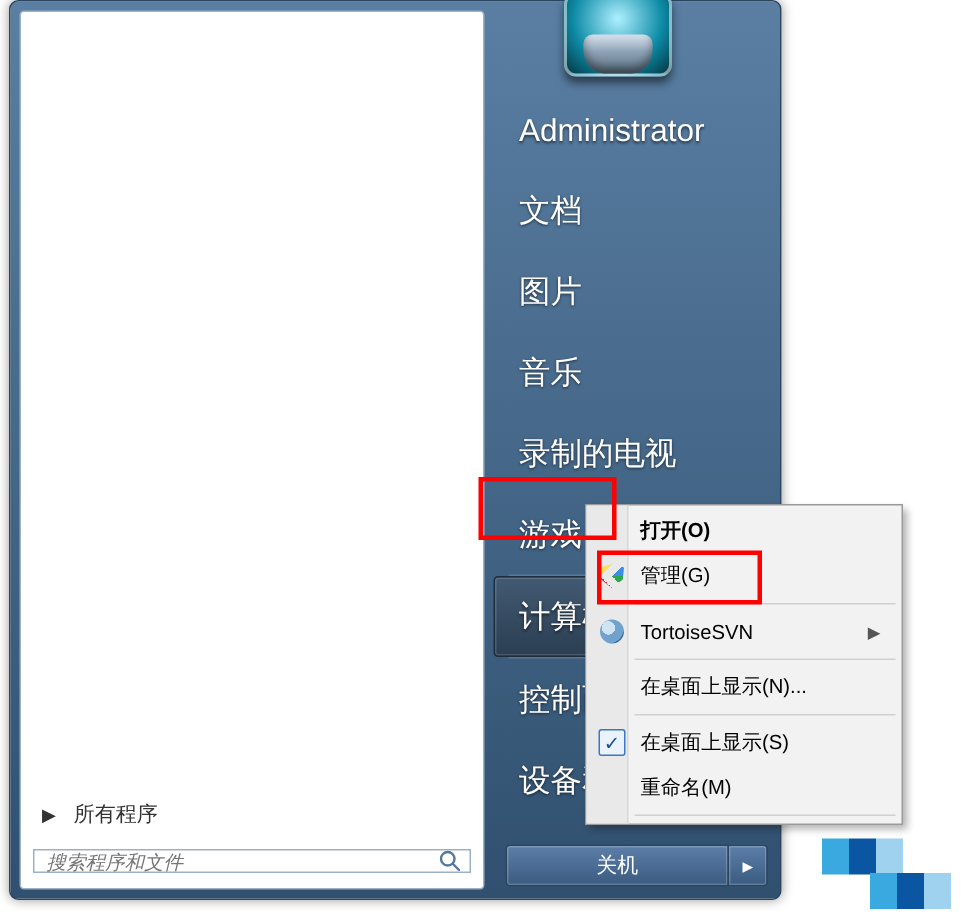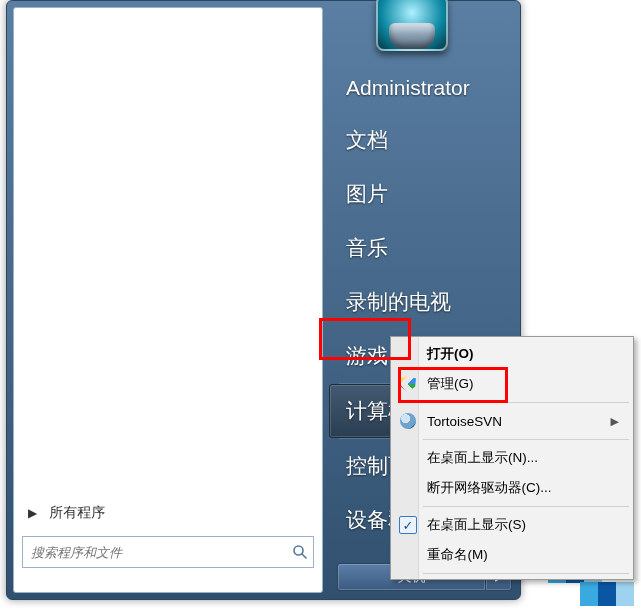--- a/index.html
+++ b/index.html
@@ -32,24 +32,24 @@
   }
   .programs-area { flex: 1; }
   .all-programs {
     display: flex; align-items: center;
     padding: 6px 14px;
     font-size: 14px; color: #333;
     cursor: pointer;
   }
   .all-programs .arrow { margin-right: 12px; font-size: 12px; }
   .search-bar {
-    margin: 8px 8px 24px;
+    margin: 8px 8px 10px;
     display: flex; align-items: center;
     border: 1px solid #9bb1c7;
-    height: 32px;
+    height: 16px;
     background: #fff;
   }
   .search-bar input {
     flex: 1;
     border: none; outline: none;
     padding: 0 8px;
     font-style: italic;
     color: #888;
     font-size: 13px;
     background: transparent;
@@ -132,21 +132,21 @@
     position:absolute;
     border:3px solid #ff0000;
     pointer-events:none;
     z-index: 50;
   }
 
   
   .context-menu{
     position:absolute;
     left: 390px; top: 336px;
-    width: 244px;
+    width: 212px;
     background:#f2f2f2;
     border:1px solid #9a9a9a;
     box-shadow: 3px 3px 5px rgba(0,0,0,.3);
     z-index: 40;
     font-size:13.5px;
     color:#000;
     padding: 2px;
   }
   .cm-item{
     display:flex; align-items:center;
@@ -281,24 +281,20 @@
           <span class="tortoise"></span>
         </span>
         <span>TortoiseSVN</span>
         <span class="cm-sub-arrow">▶</span>
       </div>
       <div class="cm-sep"></div>
       <div class="cm-item">
         <span class="icon-slot"></span>
         <span>在桌面上显示(N)...</span>
       </div>
-      <div class="cm-item">
-        <span class="icon-slot"></span>
-        <span>断开网络驱动器(C)...</span>
-      </div>
       <div class="cm-sep"></div>
       <div class="cm-item">
         <span class="icon-slot">
           <span class="cm-check">✓</span>
         </span>
         <span>在桌面上显示(S)</span>
       </div>
       <div class="cm-item">
         <span class="icon-slot"></span>
         <span>重命名(M)</span>

